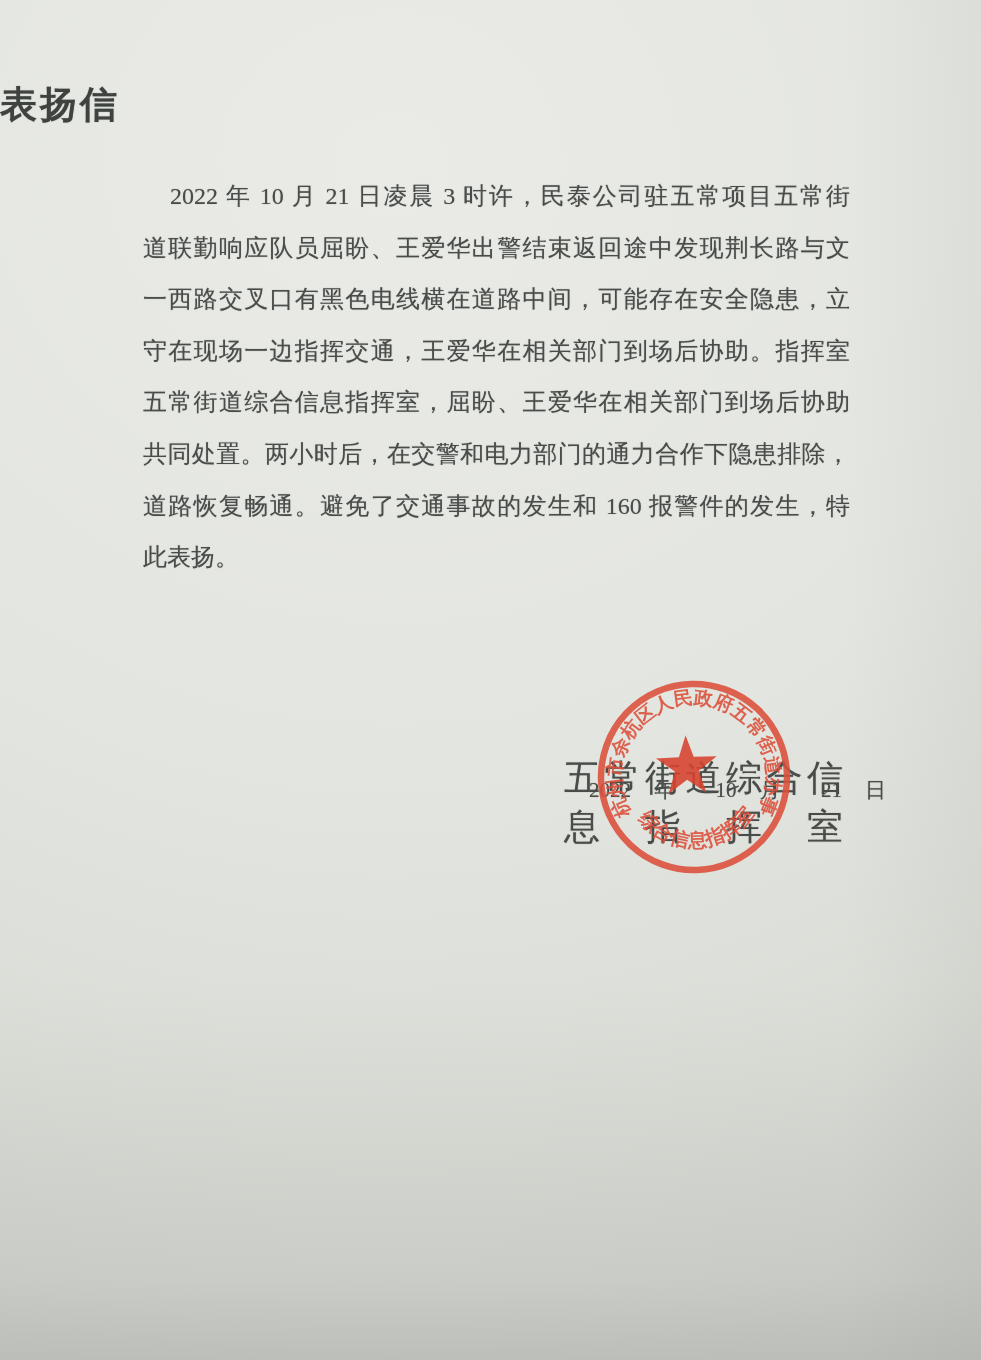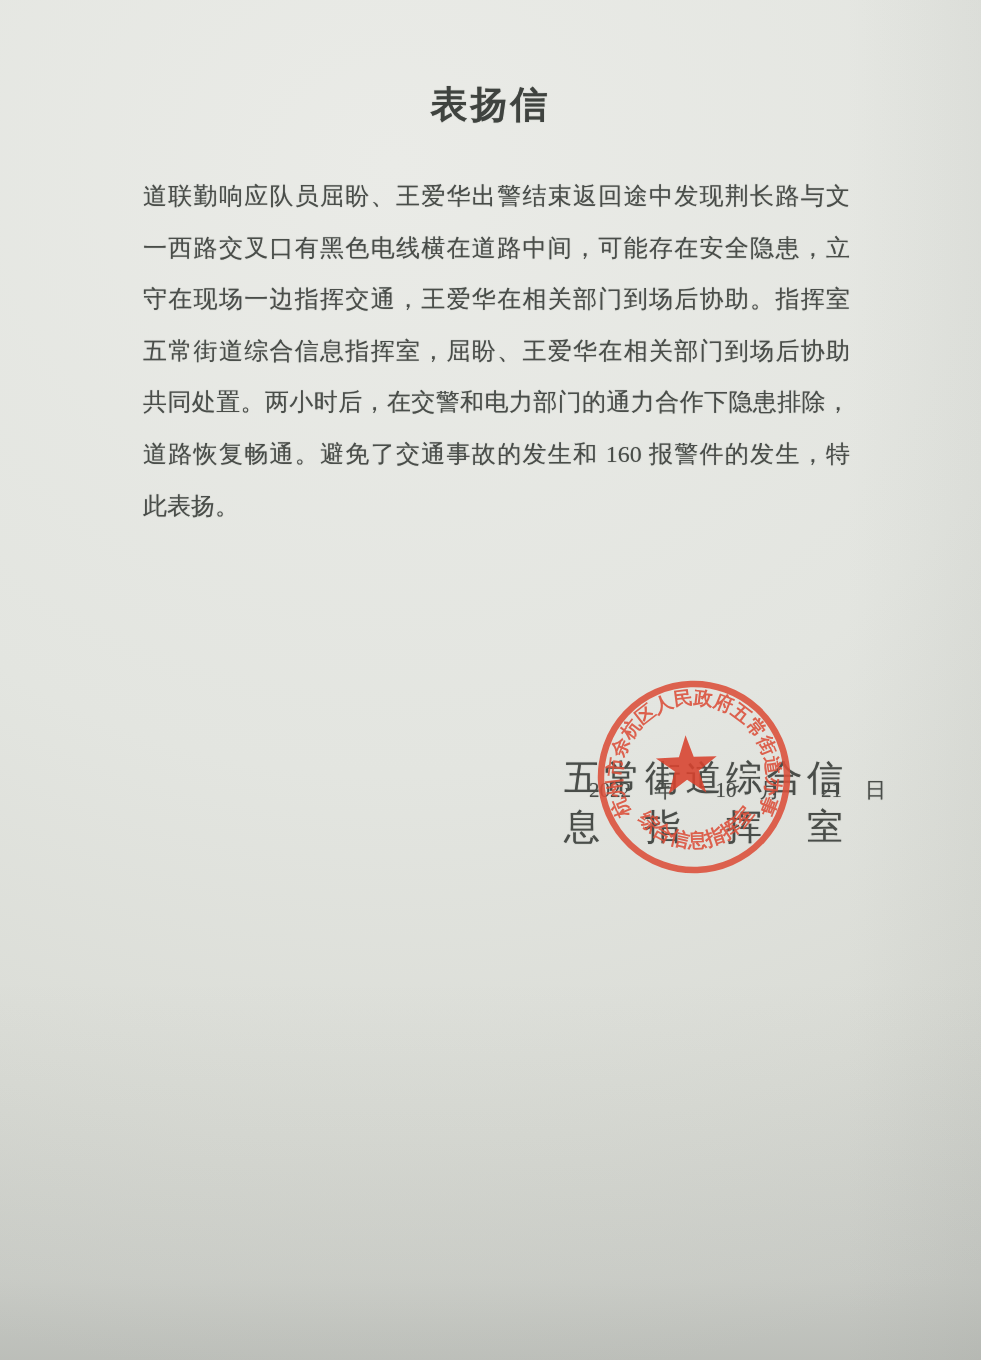--- a/index.html
+++ b/index.html
@@ -16,21 +16,21 @@
       linear-gradient(180deg, rgba(255,255,255,0) 72%, rgba(88,93,86,0.09) 94%, rgba(78,83,76,0.17) 100%),
       linear-gradient(90deg, rgba(255,255,255,0) 86%, rgba(70,75,68,0.05) 100%),
       radial-gradient(140% 90% at 40% 12%, #eaebe7 0%, var(--paper) 50%, #dadcd6 80%, #d2d4cf 100%);
   }
   .photo-vignette{
     position:absolute;inset:0;pointer-events:none;
     background:radial-gradient(120% 110% at 50% 40%, rgba(0,0,0,0) 70%, rgba(60,66,58,0.07) 100%);
   }
   .doc-title{
     position:absolute;top:80px;left:0;width:981px;
-    text-align:center;font-size:37px;font-weight:bold;
+    text-align:left;font-size:37px;font-weight:bold;
     color:#3f433f;letter-spacing:3px;
     text-shadow:0 0 1px rgba(63,67,63,0.55);
   }
   .doc-body{
     position:absolute;top:171px;left:143px;width:707px;
     font-size:24px;color:var(--text-color);line-height:51.6px;
     text-shadow:0 0 1px rgba(73,77,73,0.5);
   }
   .body-line{
     text-align:justify;text-align-last:justify;
@@ -68,20 +68,21 @@
   }
 </style>
 </head>
 <body>
 
 <div class="photo-vignette"></div>
 
 <div class="doc-title">表扬信</div>
 
 <div class="doc-body">
+  <div class="body-line first">2022 年 10 月 21 日凌晨 3 时许，民泰公司驻五常项目五常街</div>
   <div class="body-line">道联勤响应队员屈盼、王爱华出警结束返回途中发现荆长路与文</div>
   <div class="body-line">一西路交叉口有黑色电线横在道路中间，可能存在安全隐患，立</div>
   <div class="body-line">守在现场一边指挥交通，王爱华在相关部门到场后协助。指挥室</div>
   <div class="body-line">五常街道综合信息指挥室，屈盼、王爱华在相关部门到场后协助</div>
   <div class="body-line">共同处置。两小时后，在交警和电力部门的通力合作下隐患排除，</div>
   <div class="body-line">道路恢复畅通。避免了交通事故的发生和 160 报警件的发生，特</div>
   <div class="body-line last">此表扬。</div>
 </div>
 
 <div class="signature-line">五常街道综合信息指挥室</div>

